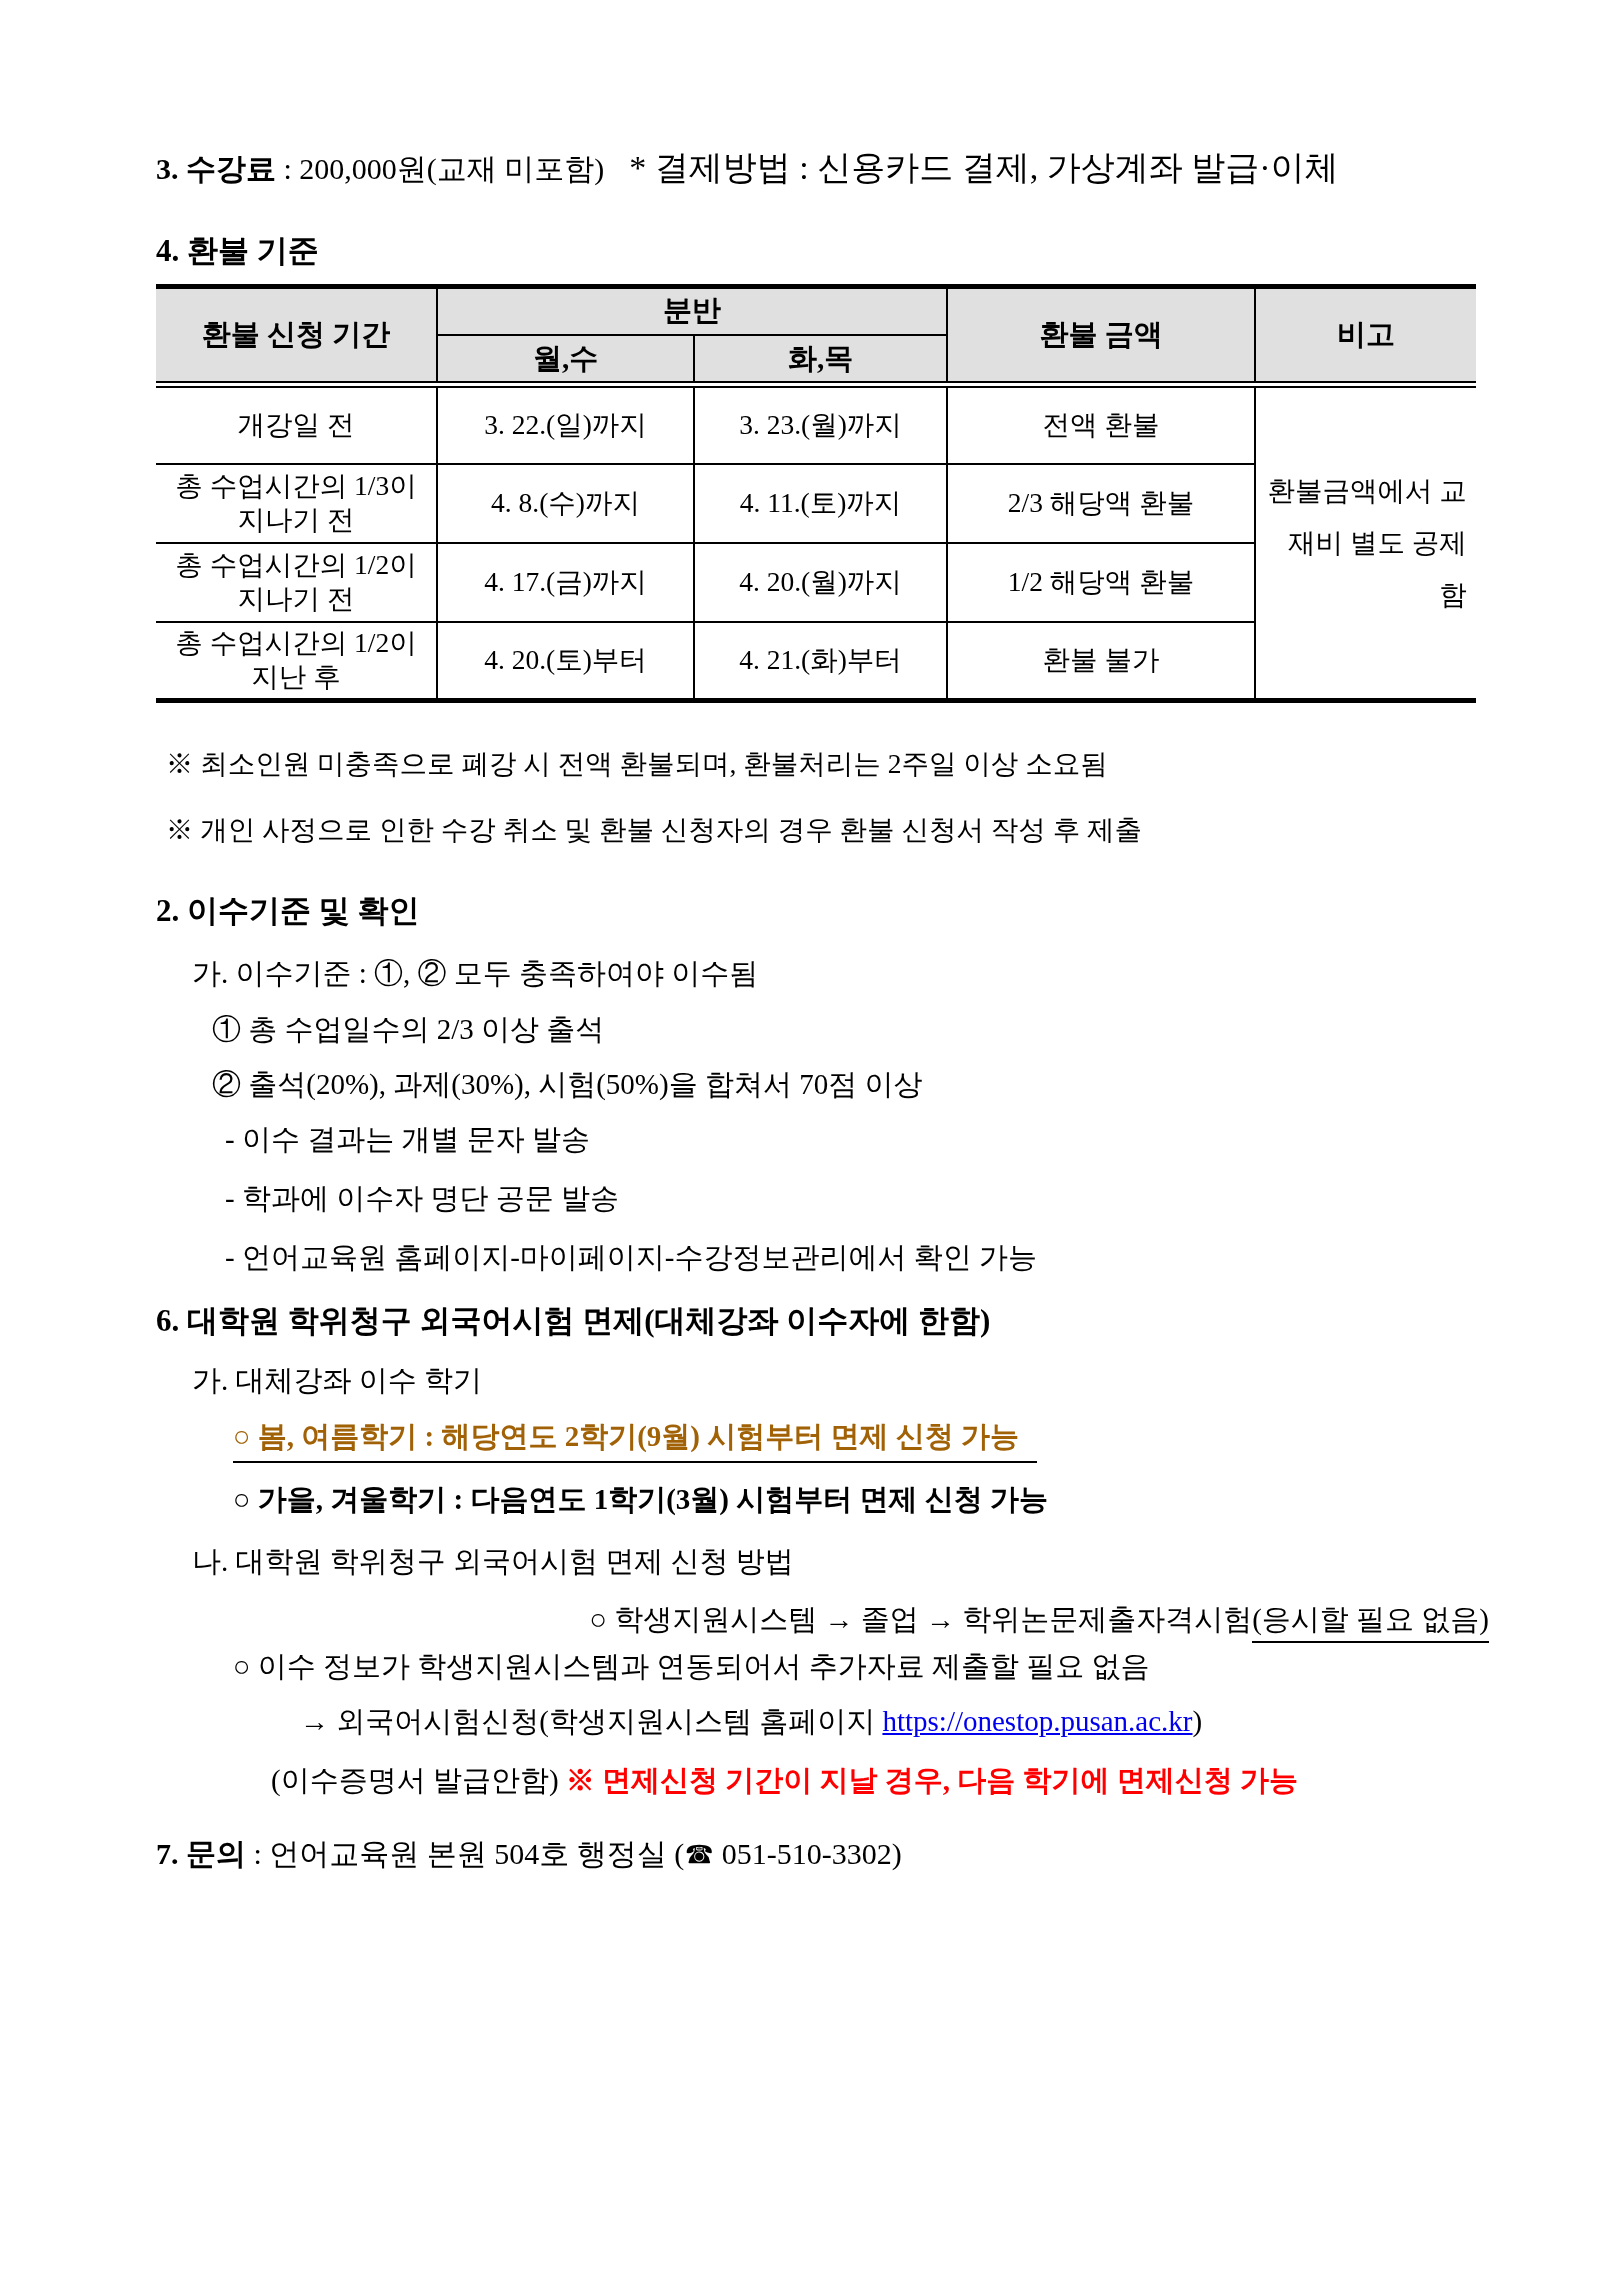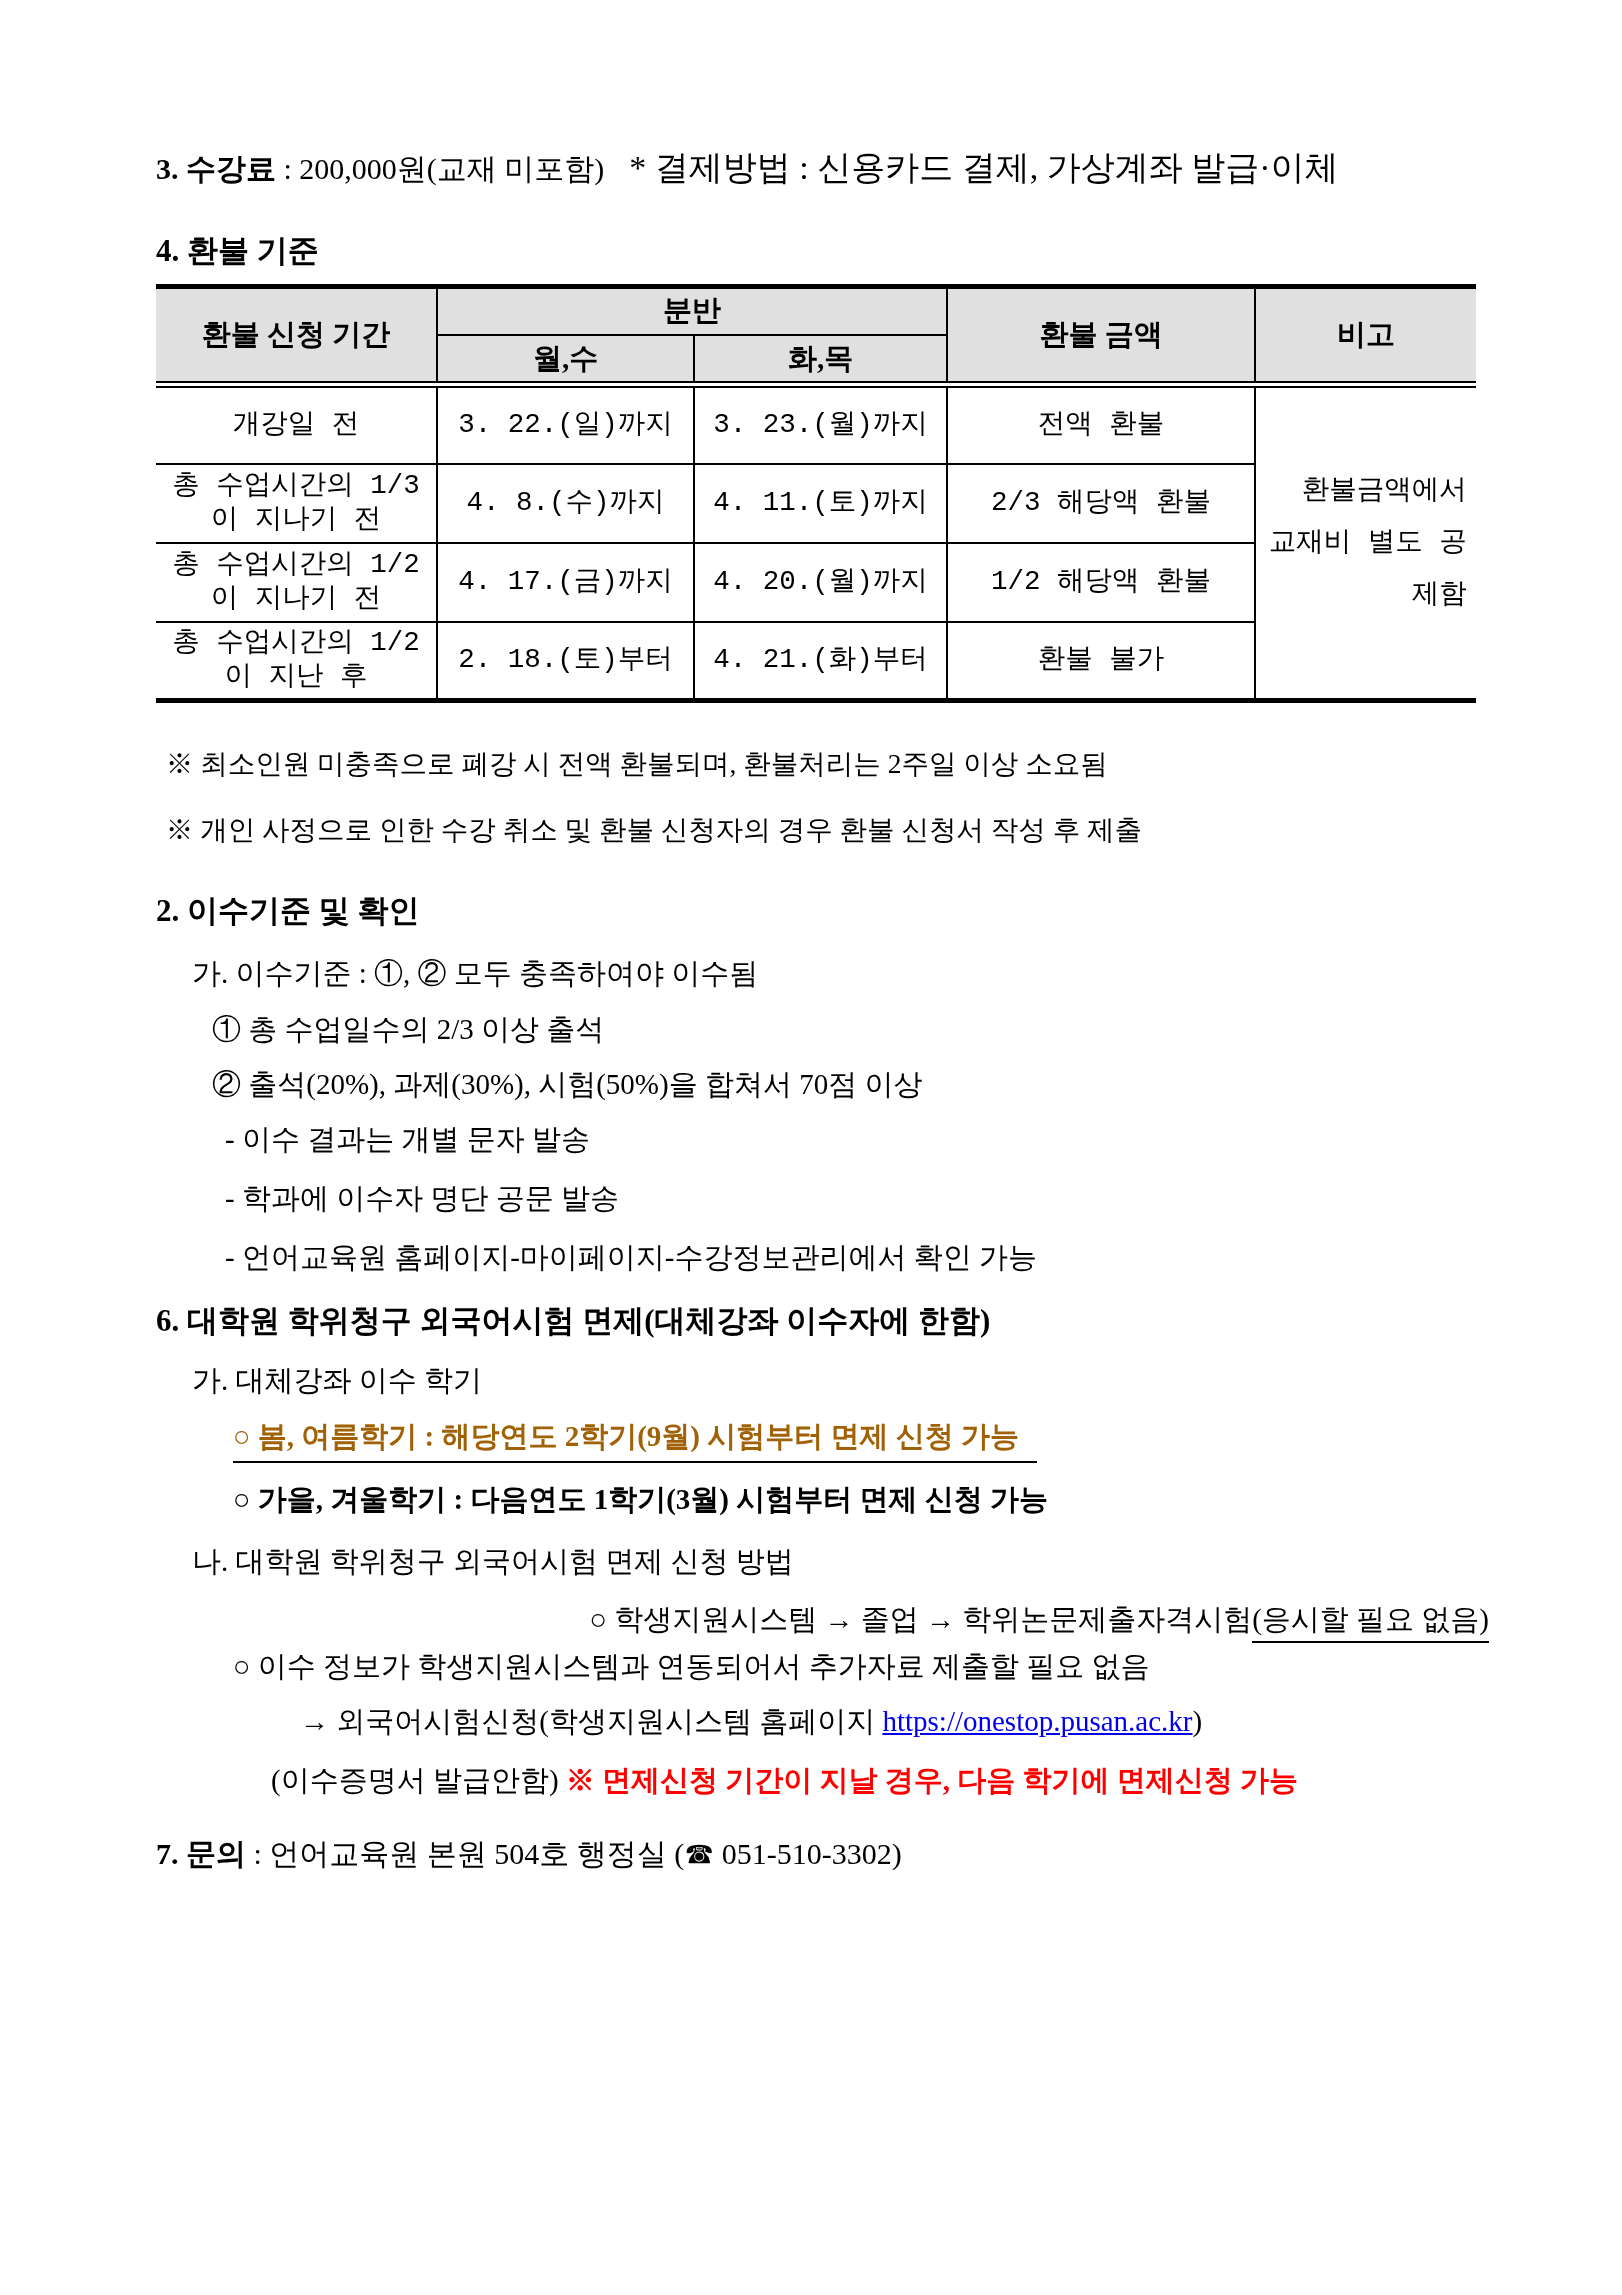--- a/index.html
+++ b/index.html
@@ -39,21 +39,21 @@
   }
   .refund-table th, .refund-table td {
     border-left: 2px solid #000;
     border-right: 2px solid #000;
     text-align: center;
     vertical-align: middle;
     padding: 2.6px 9.2px;
     overflow: hidden;
   }
   .refund-table th { background: #e0e0e0; font-weight: bold; font-size: 29px; }
-  .refund-table td { font-size: 27.5px; line-height: 34px; font-family: Liberation Mono, monospace; }
+  .refund-table td { font-size: 27.5px; line-height: 34px; }
   .hdr-row1 { height: 42px; }
   .hdr-row2 { height: 42px; }
   .data-row { height: 79px; }
   .dbl   { border-bottom: 7.9px double #000 !important; }
   .thin-b{ border-bottom: 2px solid #000 !important; }
   .no-l  { border-left: none !important; }
   .no-r  { border-right: none !important; }
   .refund-table td { border-top: 2px solid #000; border-bottom: 2px solid #000; }
   td.remark { border-top: none; border-bottom: none; line-height: 52px; font-size: 27.5px; text-align: right; }
   td.period { padding: 2.6px 14.4px; }
@@ -135,21 +135,21 @@
         <td>2/3 해당액 환불</td>
       </tr>
       <tr class="data-row">
         <td class="no-l period">총 수업시간의 1/2이 지나기 전</td>
         <td>4. 17.(금)까지</td>
         <td>4. 20.(월)까지</td>
         <td>1/2 해당액 환불</td>
       </tr>
       <tr class="data-row">
         <td class="no-l period">총 수업시간의 1/2이 지난 후</td>
-        <td>2. 18.(토)부터</td>
+        <td>4. 20.(토)부터</td>
         <td>4. 21.(화)부터</td>
         <td>환불 불가</td>
       </tr>
     </tbody>
       </table>
 
     <div class="tbl-note">※ 최소인원 미충족으로 폐강 시 전액 환불되며, 환불처리는 2주일 이상 소요됨</div>
     <div class="tbl-note">※ 개인 사정으로 인한 수강 취소 및 환불 신청자의 경우 환불 신청서 작성 후 제출</div>
 
     <div class="sec-heading h5">2. 이수기준 및 확인</div>

